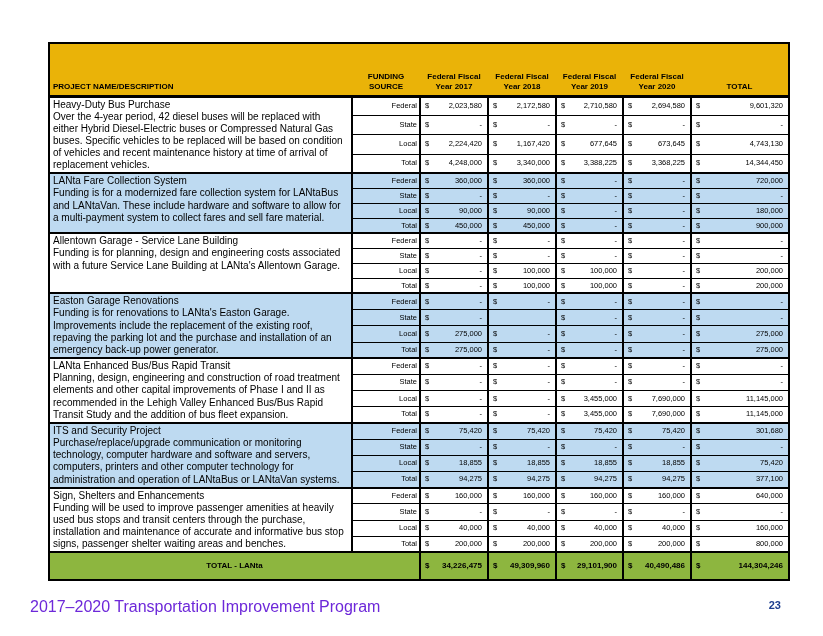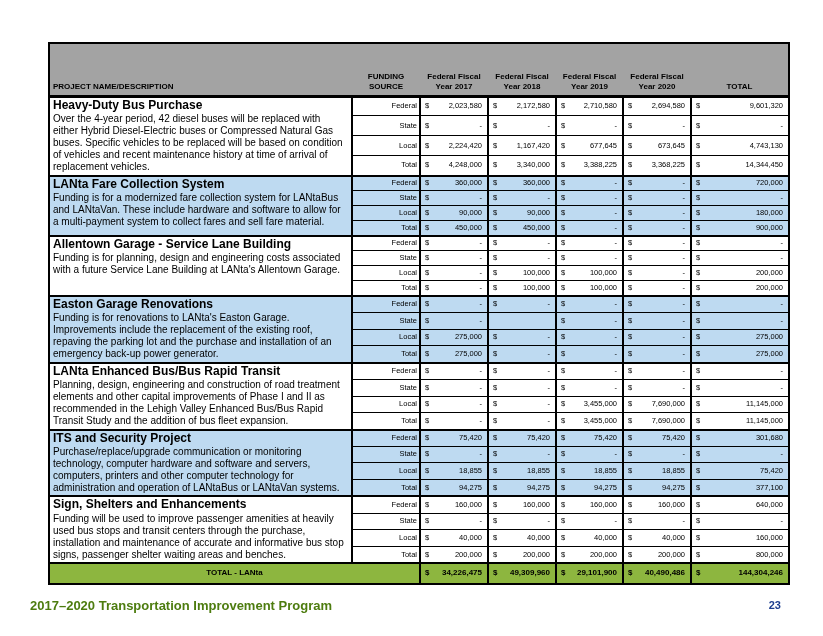--- a/index.html
+++ b/index.html
@@ -11,21 +11,21 @@
   table.tip-table {
     border-collapse: collapse;
     table-layout: fixed;
     width: 740px;
     border: 2px solid #000;
   }
 
   
   thead tr { height: 53px; }
   thead th {
-    background: #a3a3a3;
+    background: #eab308;
     vertical-align: bottom;
     font-size: 8px;
     font-weight: bold;
     padding: 2px 3px 3px 3px;
     border-bottom: 3px solid #000;
     white-space: pre-line;
     line-height: 1.25;
   }
   th.h-project { text-align: left; }
   th.h-center  { text-align: center; }
@@ -33,21 +33,21 @@
   
   tbody tr { height: 15px; }
   tbody td { font-size: 7.5px; line-height: 1.1; }
 
   .proj-cell {
     vertical-align: top;
     padding: 1px 3px 1px 3px;
     border-top: 2px solid #000;
     text-align: left;
   }
-  .proj-name { font-size: 12px; font-weight: bold; margin-bottom: 1px; }
+  .proj-name { font-size: 10px; font-weight: normal; margin-bottom: 1px; }
   .proj-desc { font-size: 10px; line-height: 1.22; }
 
   .shade-blue td { background: #bedaf1; }
   .shade-white td { background: #ffffff; }
 
   .src-cell {
     text-align: right;
     border: 1px solid #000;
     border-left: 2px solid #000;
     padding: 1px 2px;
@@ -57,34 +57,34 @@
     border-left: 2px solid #000;
     padding: 1px 5px 1px 4px;
     overflow: hidden;
   }
   .money-cell .dollar { float: left; }
   .money-cell .amt { float: right; }
 
   tr.group-start td { border-top: 2px solid #000; }
 
   
-  tr.grand-total-row { height: 21px; margin-top: 35px; }
+  tr.grand-total-row { height: 28px; margin-top: 35px; }
   tr.grand-total-row td {
     background: #8db63f;
     font-weight: bold;
     font-size: 8px;
     border: 2px solid #000;
     padding: 1px 5px 1px 4px;
   }
   tr.grand-total-row td.gt-label { text-align: center; padding: 1px 2px; }
 
   
   .footer-title {
     position: absolute; left: 30px; top: 598px;
-    font-size: 13px; font-weight: bold; color: #4d7c0f;
+    font-size: 16px; font-weight: normal; color: #6d28d9;
   }
   .page-number {
     position: absolute; right: 42px; top: 599px;
     font-size: 11px; font-weight: bold; color: #1d3e8f;
   }
 </style>
 </head>
 <body>
 
 <div class="sheet">

